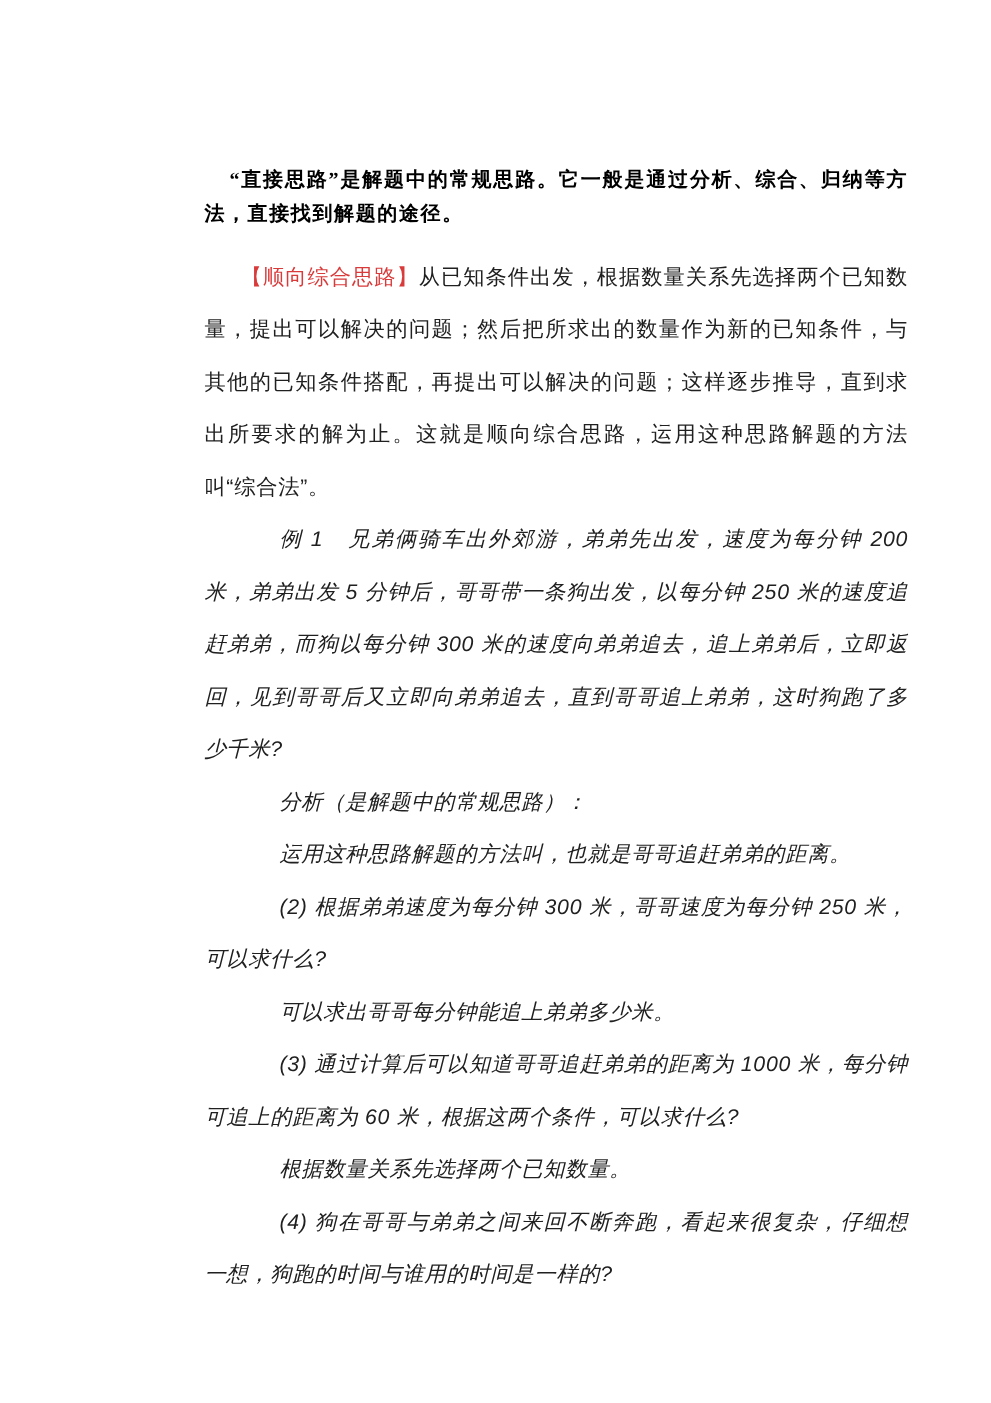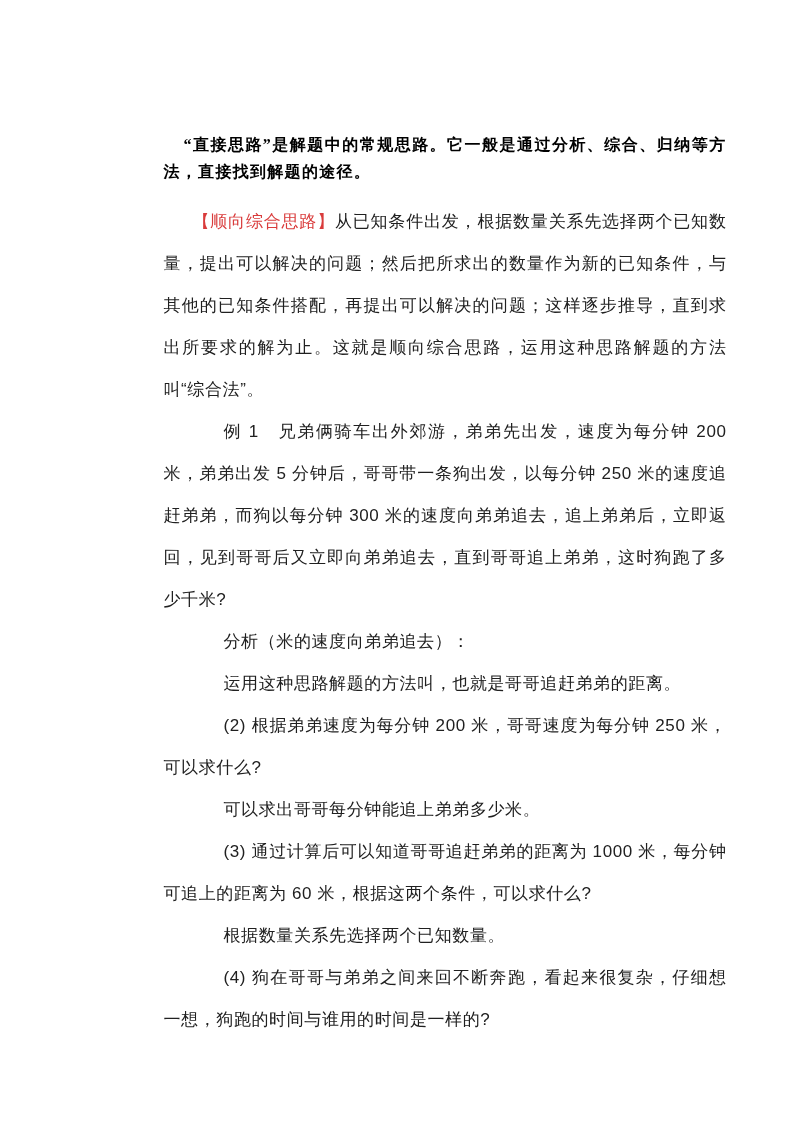--- a/index.html
+++ b/index.html
@@ -40,43 +40,43 @@
     font-family: "Liberation Sans", "DejaVu Sans", sans-serif;
     font-size: 17px;
     line-height: 42px;
     letter-spacing: 0.6px;
     color: var(--text);
     text-align: justify;
     text-justify: inter-character;
   }
   .main-block p { margin: 0; }
   .ind-s { text-indent: 29px; }
-  .ind-l { text-indent: 60px; }
+  .ind-l { text-indent: 60px; font-style: italic; }
   .red-label { color: var(--red); }
 </style>
 </head>
 <body>
 
 <div class="page">
 
   <div class="intro-block">
     <p>“直接思路”是解题中的常规思路。它一般是通过分析、综合、归纳等方法，直接找到解题的途径。</p>
   </div>
 
   <div class="main-block">
 
     <p class="ind-s"><span class="red-label">【顺向综合思路】</span><span>从已知条件出发，根据数量关系先选择两个已知数量，提出可以解决的问题；然后把所求出的数量作为新的已知条件，与其他的已知条件搭配，再提出可以解决的问题；这样逐步推导，直到求出所要求的解为止。这就是顺向综合思路，运用这种思路解题的方法叫“综合法”。</span></p>
 
     <p class="ind-l">例 1　兄弟俩骑车出外郊游，弟弟先出发，速度为每分钟 200 米，弟弟出发 5 分钟后，哥哥带一条狗出发，以每分钟 250 米的速度追赶弟弟，而狗以每分钟 300 米的速度向弟弟追去，追上弟弟后，立即返回，见到哥哥后又立即向弟弟追去，直到哥哥追上弟弟，这时狗跑了多少千米?</p>
 
-    <p class="ind-l">分析（米的速度向弟弟追去）：</p>
+    <p class="ind-l">分析（是解题中的常规思路）：</p>
 
     <p class="ind-l">运用这种思路解题的方法叫，也就是哥哥追赶弟弟的距离。</p>
 
-    <p class="ind-l">(2) 根据弟弟速度为每分钟 200 米，哥哥速度为每分钟 250 米，可以求什么?</p>
+    <p class="ind-l">(2) 根据弟弟速度为每分钟 300 米，哥哥速度为每分钟 250 米，可以求什么?</p>
     <p class="ind-l">可以求出哥哥每分钟能追上弟弟多少米。</p>
 
     <p class="ind-l">(3) 通过计算后可以知道哥哥追赶弟弟的距离为 1000 米，每分钟可追上的距离为 60 米，根据这两个条件，可以求什么?</p>
     <p class="ind-l">根据数量关系先选择两个已知数量。</p>
 
     <p class="ind-l">(4) 狗在哥哥与弟弟之间来回不断奔跑，看起来很复杂，仔细想一想，狗跑的时间与谁用的时间是一样的?</p>
 
   </div>
 
 </div>

